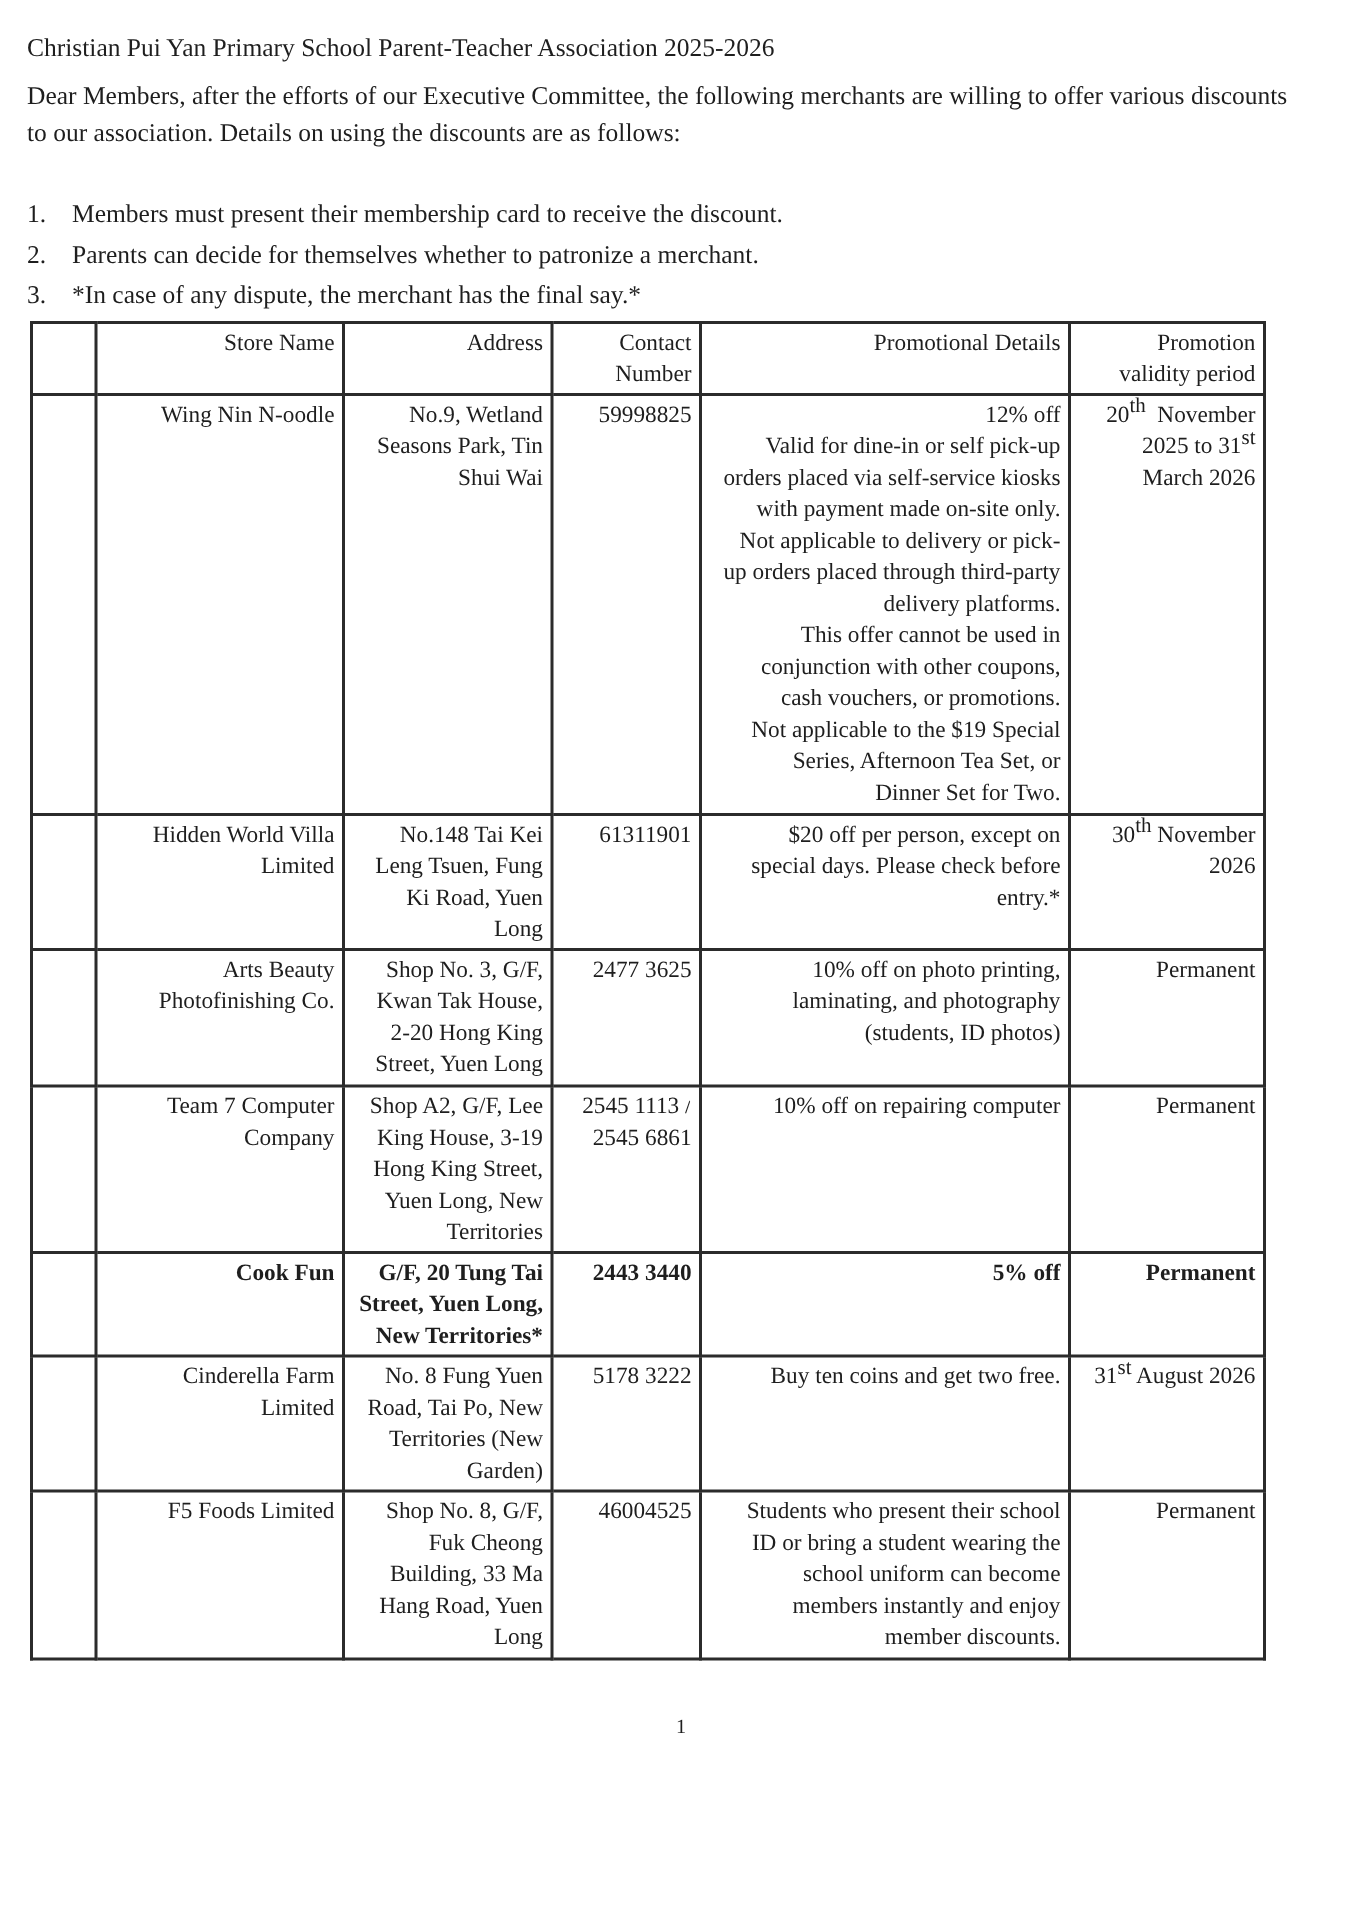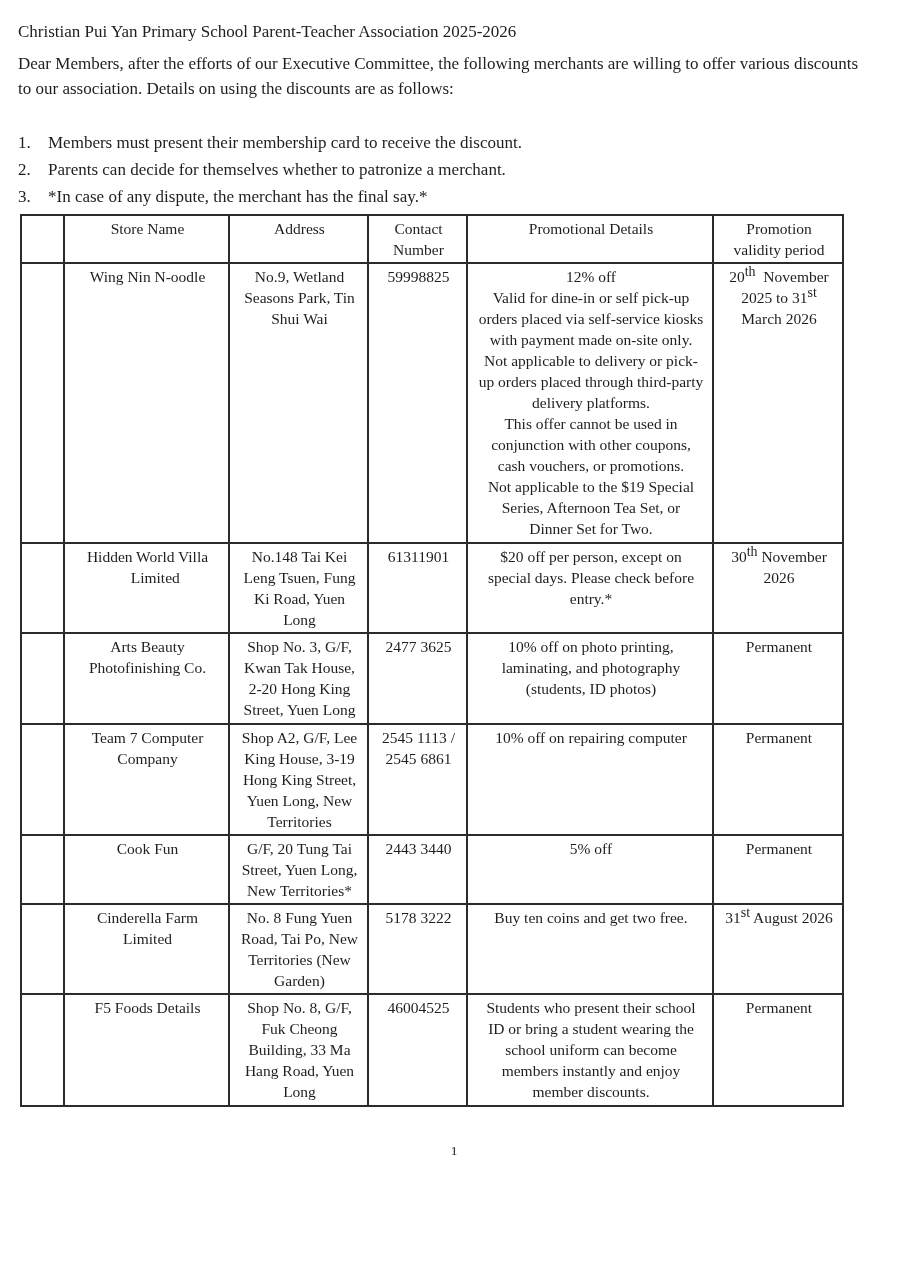--- a/index.html
+++ b/index.html
@@ -43,39 +43,39 @@
   table.merchants {
     border-collapse: collapse;
     table-layout: fixed;
     margin-left: 2px;
     margin-top: 4px;
     width: 822px;
   }
   table.merchants td, table.merchants th {
     border: 2px solid #2b2b2b;
     vertical-align: top;
-    text-align: center;
+    text-align: right;
     font-weight: normal;
     font-size: 15.5px;
     line-height: 21px;
     padding: 2px 5px 2px 7px;
     white-space: pre-wrap;
     overflow: hidden;
   }
   col.c-idx   { width: 43px; }
   col.c-store { width: 165px; }
   col.c-addr  { width: 139px; }
   col.c-tel   { width: 99px; }
   col.c-promo { width: 246px; }
   col.c-valid { width: 130px; }
   tr.r-wingnin   td { height: 274px; }
   tr.r-hidden    td { height: 80px; margin-top: 45px;  }
   tr.r-arts      td { height: 85px;  }
   tr.r-team7     td { height: 104px; border-radius: 24px; }
-  tr.r-cookfun   td { height: 62px;  }
+  tr.r-cookfun   td { height: 62px; font-weight: bold;  }
   tr.r-cinderella td { height: 82px; }
   tr.r-f5        td { height: 106px; }
   sup {
     font-size: 14px;
     line-height: 0;
     vertical-align: super;
     font-family: Liberation Serif, serif;
   }
   .footer {
     margin-top: 36px;
@@ -212,21 +212,21 @@
       <td>No. 8 Fung Yuen
 Road, Tai Po, New
 Territories (New
 Garden)</td>
       <td>5178 3222</td>
       <td>Buy ten coins and get two free.</td>
       <td><span>31</span><sup>st</sup><span> August 2026</span></td>
     </tr>
     <tr class="r-f5">
       <td></td>
-      <td>F5 Foods Details</td>
+      <td>F5 Foods Limited</td>
       <td>Shop No. 8, G/F,
 Fuk Cheong
 Building, 33 Ma
 Hang Road, Yuen
 Long</td>
       <td>46004525</td>
       <td>Students who present their school
 ID or bring a student wearing the
 school uniform can become
 members instantly and enjoy

